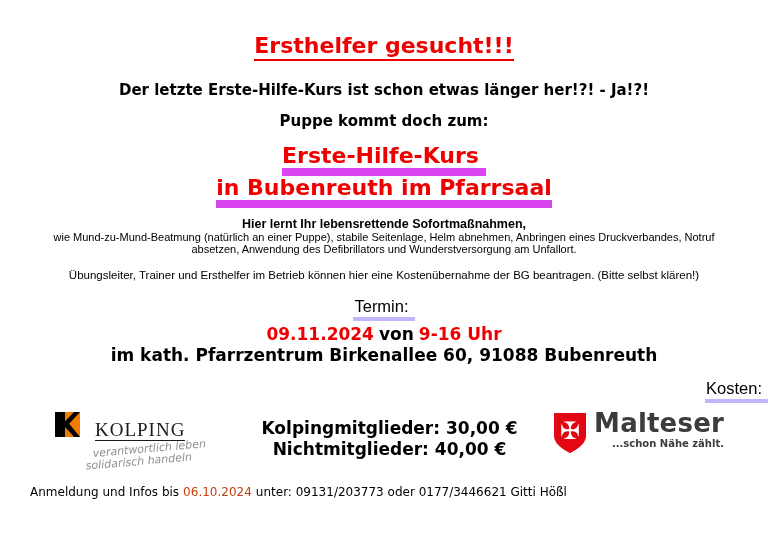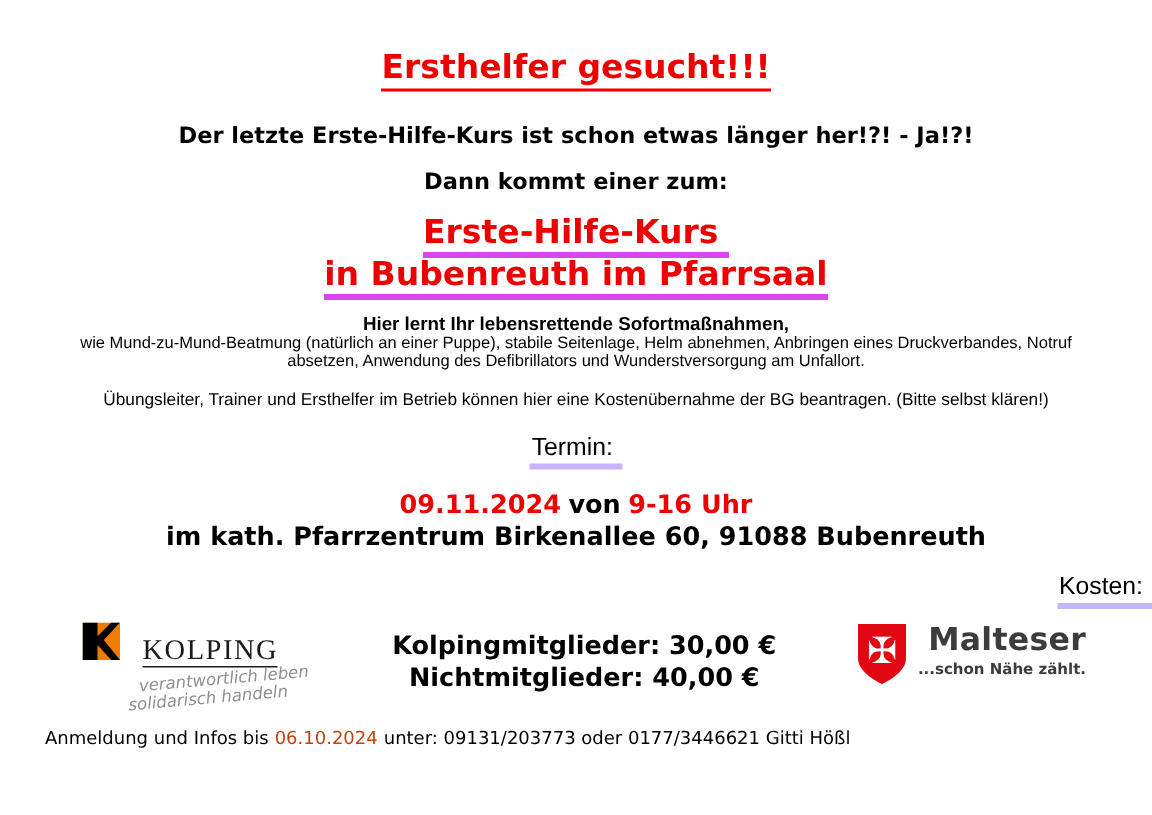--- a/index.html
+++ b/index.html
@@ -17,32 +17,32 @@
     font-family:"DejaVu Sans", sans-serif; }
   .title-line .u { display:inline-block; border-bottom:2px solid #ee0000; padding-bottom:1px; }
 
   .subtitle { margin-top:20px; font-size:15px; font-weight:bold; line-height:18px;
     font-family:"DejaVu Sans", sans-serif; }
   .lead-in  { margin-top:13px; font-size:15px; font-weight:bold; line-height:18px;
     font-family:"DejaVu Sans", sans-serif; }
 
   .course-heading { margin-top:14px; font-size:22px; font-weight:bold; color:#ee0000;
     line-height:24px; font-family:"DejaVu Sans", sans-serif; }
-  .course-heading .u { display:inline-block; border-bottom:4px solid #d946ef; padding-bottom:0px;text-align:right; }
+  .course-heading .u { display:inline-block; border-bottom:8px solid #d946ef; padding-bottom:0px;text-align:right; }
   .course-heading .sp { padding-right:7px; }
 
   .intro-bold { margin-top:10px; font-size:12.5px; font-weight:bold; line-height:13px; }
   .intro-body { font-size:11px; line-height:12px; padding:0 40px; }
   .bg-note    { margin-top:14px; font-size:11.5px; line-height:13px; }
 
   .section-label { margin-top:14px; font-size:16.5px; line-height:20px; }
   .section-label .u { display:inline-block; border-bottom:4px solid #c4b5fd; padding:0 6px 1px 1px; }
   .section-label.kosten { margin-top:12px;text-align:right; }
 
-  .date-line { margin-top:14px; font-size:17px; font-weight:bold; line-height:21px;
+  .date-line { margin-top:3px; font-size:17px; font-weight:bold; line-height:21px;
     font-family:"DejaVu Sans", sans-serif; }
   .date-line .red { color:#ee0000; }
   .date-line .black { color:#000; margin:0 5px; }
   .location-line { font-size:17px; font-weight:bold; line-height:21px;
     font-family:"DejaVu Sans", sans-serif; }
 
   .logo-row { margin-top:6px; display:flex; align-items:flex-start;
     padding:0 44px 0 55px; }
   .logo-row .col-left  { flex:1; }
   .logo-row .col-mid   { flex:0 0 auto; }
@@ -59,41 +59,41 @@
   .kolping-tagline div:nth-child(2) { margin-left:-8px; }
 
   
   .prices { padding-top:9px; font-size:17px; font-weight:bold; line-height:21px;
     font-family:"DejaVu Sans", sans-serif; text-align:center; }
 
   
   .malteser { display:flex; align-items:flex-start; gap:6px; padding-top:2px; }
   .malteser-shield { position:relative; width:36px; height:44px; }
   .malteser-text { display:flex; flex-direction:column; align-items:flex-end; }
-  .malteser-name { font-family:"DejaVu Sans", sans-serif; font-size:21px; font-weight:600;
+  .malteser-name { font-family:"DejaVu Sans", sans-serif; font-size:26px; font-weight:600;
     color:#3c3c3b; line-height:24px; letter-spacing:0.2px; }
   .malteser-tagline { font-family:"DejaVu Sans", sans-serif; font-size:10px; font-weight:bold;
     color:#3c3c3b; margin-top:3px; }
 
   .contact-line { position:absolute; left:30px; top:485px; font-size:12px;
     font-family:"DejaVu Sans", sans-serif; }
   .contact-line .red { color:#c2410c; margin:0 4px; }
 </style>
 </head>
 <body>
 
 <div class="page">
 
   <div class="title-line center">
     <span class="u">Ersthelfer gesucht!!!</span>
   </div>
 
   <div class="subtitle center">Der letzte Erste-Hilfe-Kurs ist schon etwas länger her!?! - Ja!?!</div>
 
-  <div class="lead-in center">Dann kommt einer zum:</div>
+  <div class="lead-in center">Puppe kommt doch zum:</div>
 
   <div class="course-heading center">
     <div><span class="u sp">Erste-Hilfe-Kurs</span></div>
     <div><span class="u">in Bubenreuth im Pfarrsaal</span></div>
   </div>
 
   <div class="intro-bold center">Hier lernt Ihr lebensrettende Sofortmaßnahmen,</div>
   <div class="intro-body center">wie Mund-zu-Mund-Beatmung (natürlich an einer Puppe), stabile Seitenlage, Helm abnehmen, Anbringen eines Druckverbandes, Notruf absetzen, Anwendung des Defibrillators und Wunderstversorgung am Unfallort.</div>
 
   <div class="bg-note center">Übungsleiter, Trainer und Ersthelfer im Betrieb können hier eine Kostenübernahme der BG beantragen. (Bitte selbst klären!)</div>

